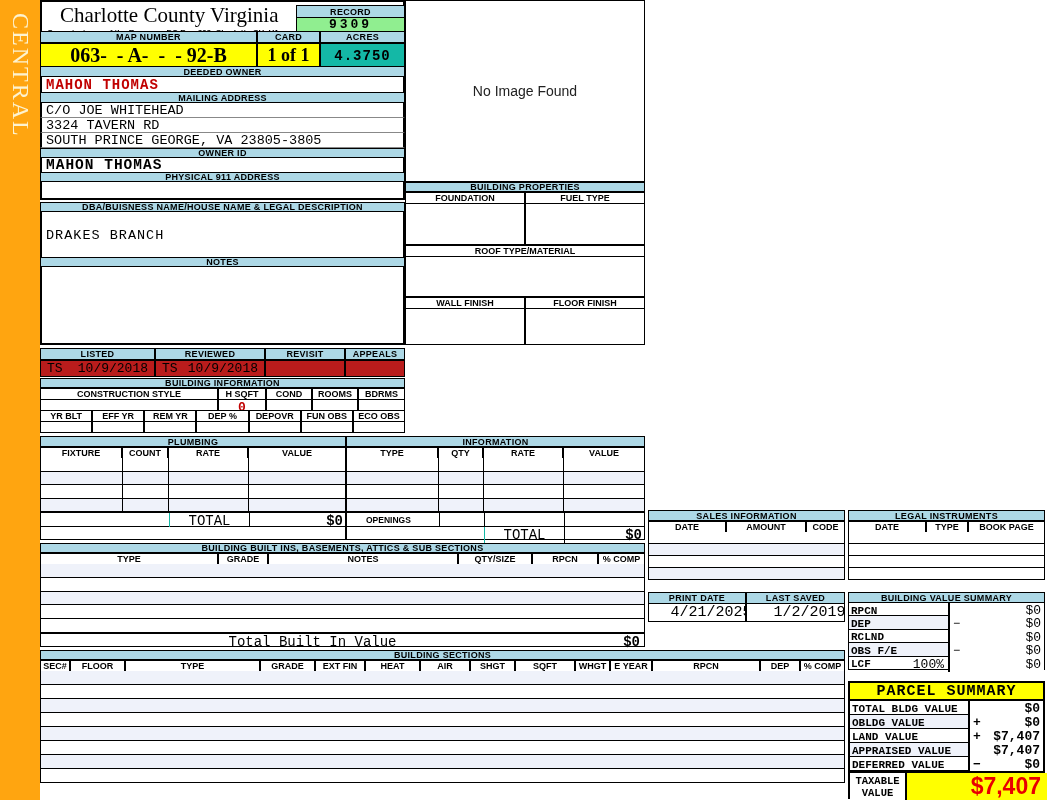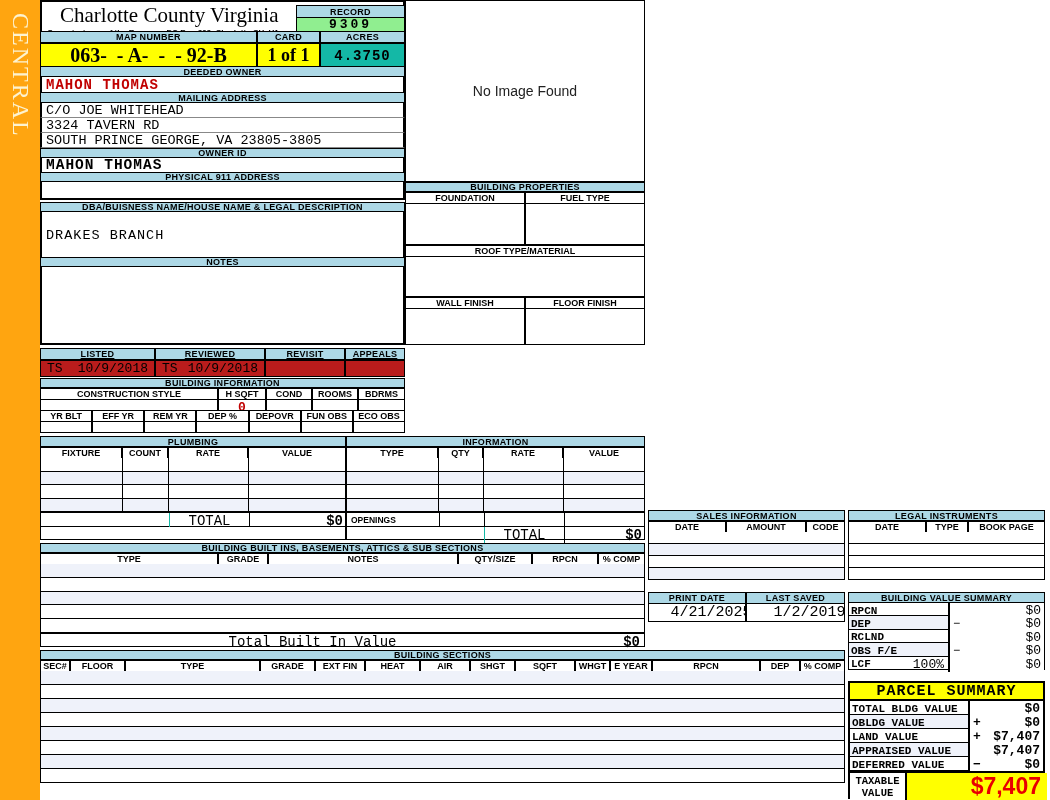--- a/index.html
+++ b/index.html
@@ -63,21 +63,21 @@
     font: bold 14.5px "Liberation Mono", monospace; letter-spacing: 1px; padding-left: 4px; display: flex; align-items: center; }
   #physical-empty { left: 40px; top: 182px; width: 365px; height: 18px; border: 2px solid #000; border-top: none; background: #fff; }
 
   #dba-bar { left: 40px; top: 202px; width: 365px; height: 10px; }
   #dba-box { left: 40px; top: 212px; width: 365px; height: 45px; border: 2px solid #000; border-top: none; border-bottom: none;
     font: 13.5px "Liberation Mono", monospace; letter-spacing: 1px; padding: 16px 0 0 4px; }
   #notes-bar { left: 40px; top: 257px; width: 365px; height: 10px; }
   #notes-box { left: 40px; top: 267px; width: 365px; height: 78px; border: 2px solid #000; border-top: none; background: #fff; }
 
   
-  #visits-head { left: 40px; top: 348px; width: 365px; height: 12px; grid-template-columns: 115px 110px 80px 60px; text-decoration: underline; }
+  #visits-head { left: 40px; top: 348px; width: 365px; height: 12px; grid-template-columns: 115px 110px 80px 60px; }
   #visits-vals { left: 40px; top: 360px; width: 365px; height: 15px; grid-template-columns: 115px 110px 80px 60px; }
   .vcell { border: 1px solid #000; background: #b91c1c; display: flex; align-items: center; justify-content: space-between;
     font: 13px "Liberation Mono", monospace; padding: 0 6px; }
 
   
   #binfo-title { left: 40px; top: 378px; width: 365px; height: 10px; }
   #binfo-h1 { left: 40px; top: 388px; width: 365px; height: 11px; grid-template-columns: 178px 48px 46px 46px 47px; }
   #binfo-v1 { left: 40px; top: 399px; width: 365px; height: 11px; grid-template-columns: 178px 48px 46px 46px 47px; }
   #binfo-h2 { left: 40px; top: 410px; width: 365px; height: 11px; grid-template-columns: repeat(7, 1fr); }
   #binfo-v2 { left: 40px; top: 421px; width: 365px; height: 12px; grid-template-columns: repeat(7, 1fr); }
@@ -93,21 +93,21 @@
   #plumb-blank { left: 40px; top: 527px; width: 306px; height: 13px; border: 1px solid #000; border-top: none; background: #fff; }
   .totlabel { font: 14px "Liberation Mono", monospace; display: flex; align-items: center; justify-content: center; border-left: 1px solid #14b8a6; }
   .totval { font: bold 14px "Liberation Mono", monospace; display: flex; align-items: center; justify-content: flex-end; padding-right: 4px; border-left: 1px solid #000; }
 
   #fire-title { left: 346px; top: 436px; width: 299px; height: 11px; }
   #fire-head { left: 346px; top: 447px; width: 299px; height: 11px; grid-template-columns: 92px 45px 80px 82px; }
   #fire-body { left: 346px; top: 458px; width: 299px; height: 54px; border-left: 1px solid #000; border-right: 1px solid #000; }
   #fire-body .er { height: 13.5px; }
   #fire-open { left: 346px; top: 512px; width: 299px; height: 15px; border: 1px solid #000; display: grid; grid-template-columns: 92px 45px 80px 82px; }
   #fire-open .oc { border-left: 1px solid #000; }
-  #openings-label { font: bold 8.5px "Liberation Sans", sans-serif; display: flex; align-items: center; padding-left: 4px; }
+  #openings-label { font: bold 8.5px "Liberation Sans", sans-serif; display: flex; align-items: center; padding-left: 4px; margin-left: 15px; }
   #fire-total { left: 346px; top: 527px; width: 299px; height: 13px; border: 1px solid #000; border-top: none; display: grid; grid-template-columns: 137px 80px 82px; }
 
   
   #bi-title { left: 40px; top: 543px; width: 605px; height: 10px; }
   #bi-head { left: 40px; top: 553px; width: 605px; height: 11px; grid-template-columns: 178px 50px 190px 74px 66px 47px; }
   #bi-body { left: 40px; top: 564px; width: 605px; height: 69px; border-left: 1px solid #000; border-right: 1px solid #000; }
   #bi-body .er { height: 13.8px; }
   #bi-total { left: 40px; top: 633px; width: 605px; height: 14px; border: 1px solid #000; display: grid; grid-template-columns: 1fr 60px; background: #fff; }
   #bi-total-label { font: 14px "Liberation Mono", monospace; display: flex; align-items: center; justify-content: center; }
 

